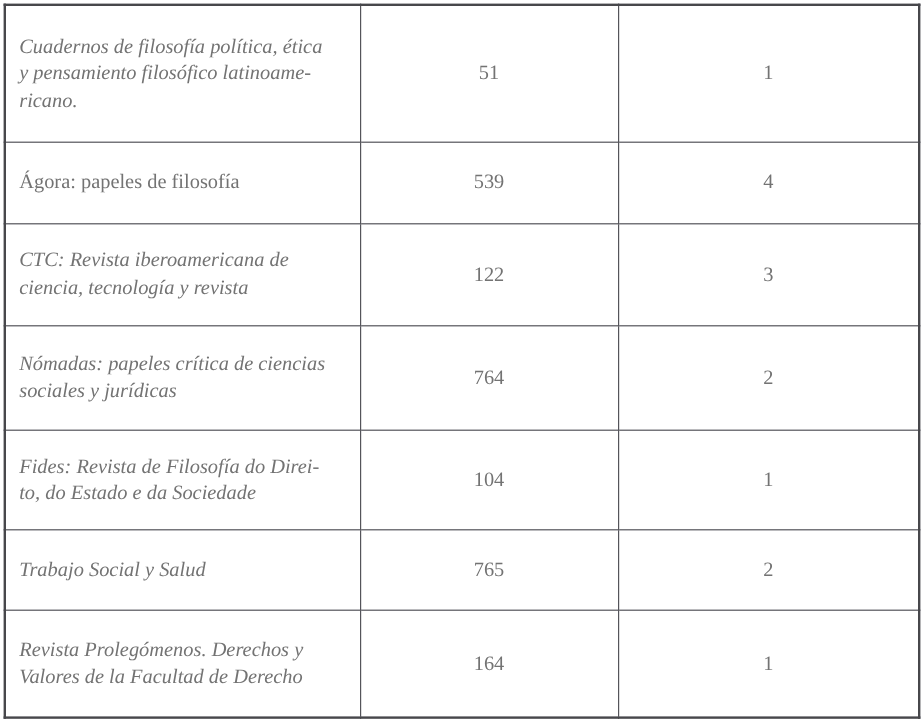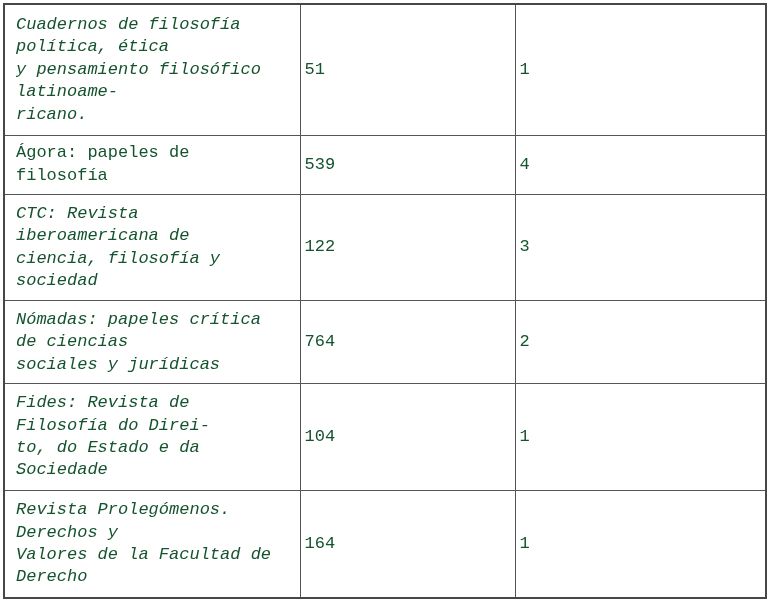--- a/index.html
+++ b/index.html
@@ -8,22 +8,22 @@
     background: #ffffff;
     width: 769px;
     height: 603px;
     overflow: hidden;
   }
   .page {
     position: relative;
     width: 769px;
     height: 603px;
     background: #ffffff;
-    font-family: Liberation Mono, monospace;
-    color: #14532d;
+    font-family: Liberation Serif, serif;
+    color: #737373;
   }
   table.journal-table {
     position: absolute;
     left: 3px;
     top: 3px;
     width: 762px;
     height: 596px;
     border-collapse: collapse;
     table-layout: fixed;
     background: #ffffff;
@@ -41,20 +41,21 @@
   td.name-cell {
     padding: 4px 10px 4px 11px;
     font-style: italic;
     white-space: pre-line;
     text-align: left;
   }
   tr.upright td.name-cell {
     font-style: normal;
   }
   td.num-cell {
+    text-align: center;
     font-style: normal;
     padding: 6px 4px;
   }
 </style>
 </head>
 <body>
 
 <div class="page">
   <table class="journal-table">
     <colgroup>
@@ -70,36 +71,41 @@
         <td class="num-cell">51</td>
         <td class="num-cell">1</td>
       </tr>
       <tr class="upright" style="height:46px">
         <td class="name-cell">Ágora: papeles de filosofía</td>
         <td class="num-cell">539</td>
         <td class="num-cell">4</td>
       </tr>
       <tr style="height:57px">
         <td class="name-cell">CTC: Revista iberoamericana de
-ciencia, filosofía y sociedad</td>
+ciencia, tecnología y revista</td>
         <td class="num-cell">122</td>
         <td class="num-cell">3</td>
       </tr>
       <tr style="height:59px">
         <td class="name-cell">Nómadas: papeles crítica de ciencias
 sociales y jurídicas</td>
         <td class="num-cell">764</td>
         <td class="num-cell">2</td>
       </tr>
       <tr style="height:56px">
         <td class="name-cell">Fides: Revista de Filosofía do Direi-
 to, do Estado e da Sociedade</td>
         <td class="num-cell">104</td>
         <td class="num-cell">1</td>
       </tr>
+      <tr style="height:45px">
+        <td class="name-cell">Trabajo Social y Salud</td>
+        <td class="num-cell">765</td>
+        <td class="num-cell">2</td>
+      </tr>
       <tr style="height:60px">
         <td class="name-cell">Revista Prolegómenos. Derechos y
 Valores de la Facultad de Derecho</td>
         <td class="num-cell">164</td>
         <td class="num-cell">1</td>
       </tr>
 
     </tbody>
   </table>
 </div>

